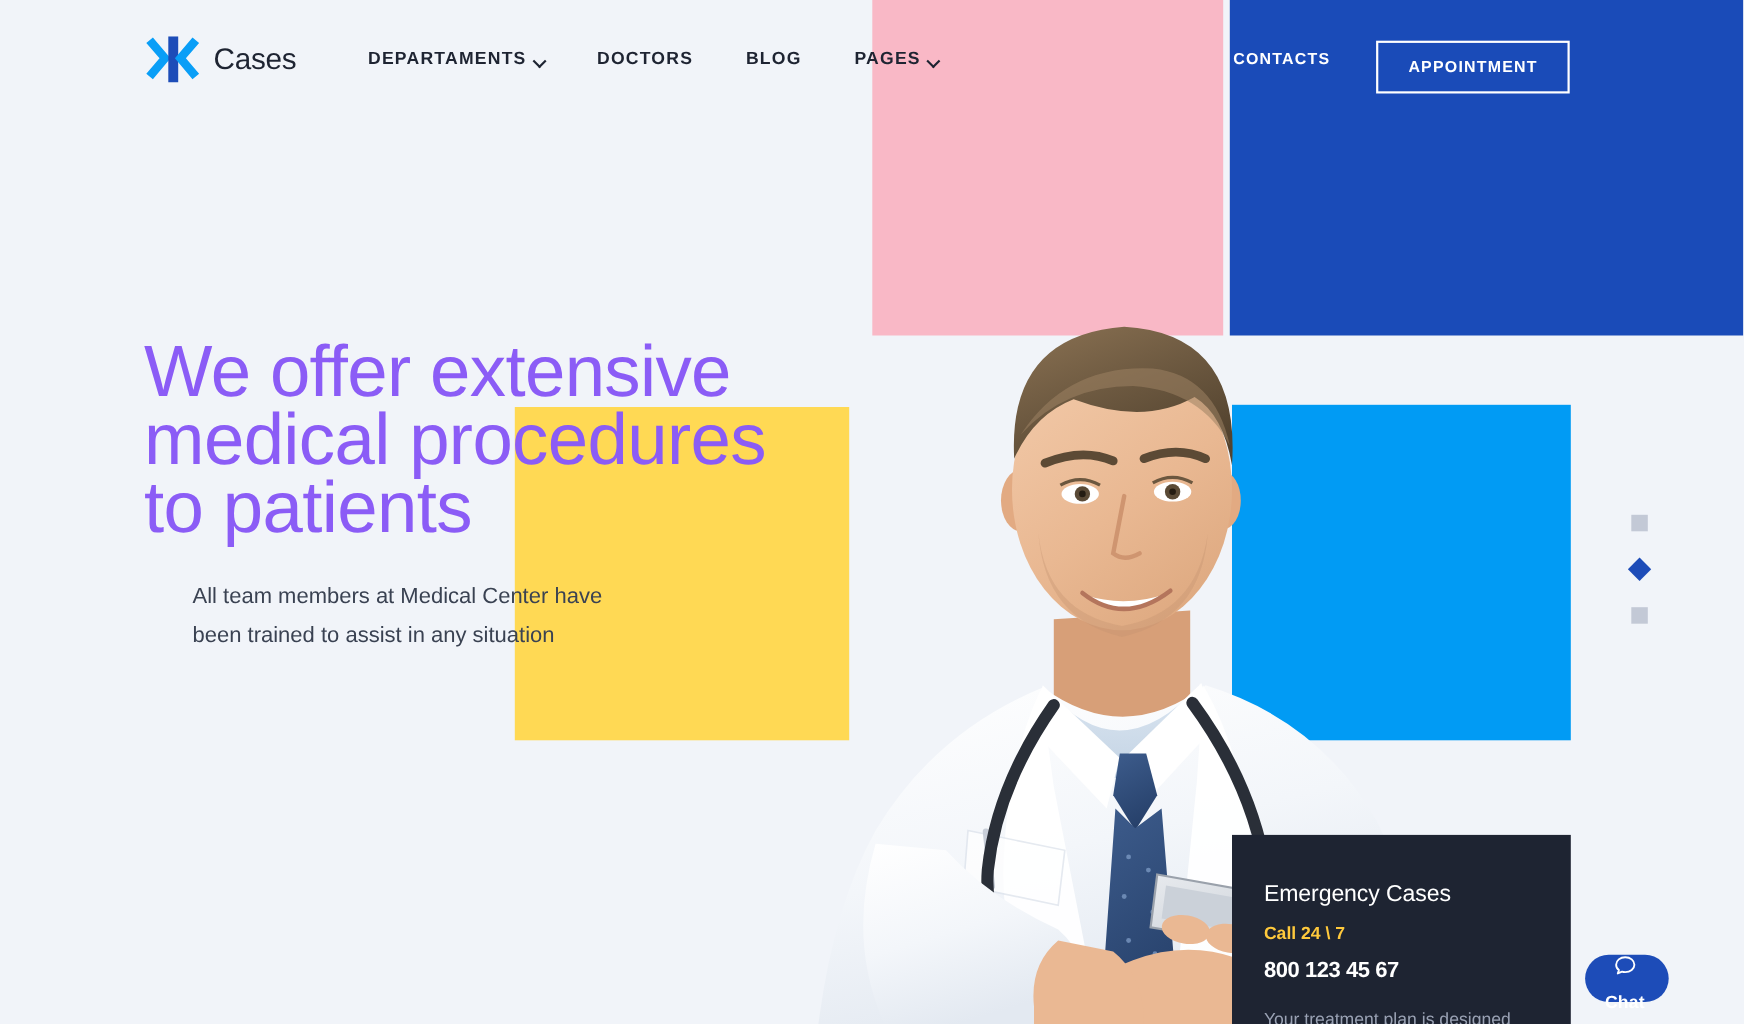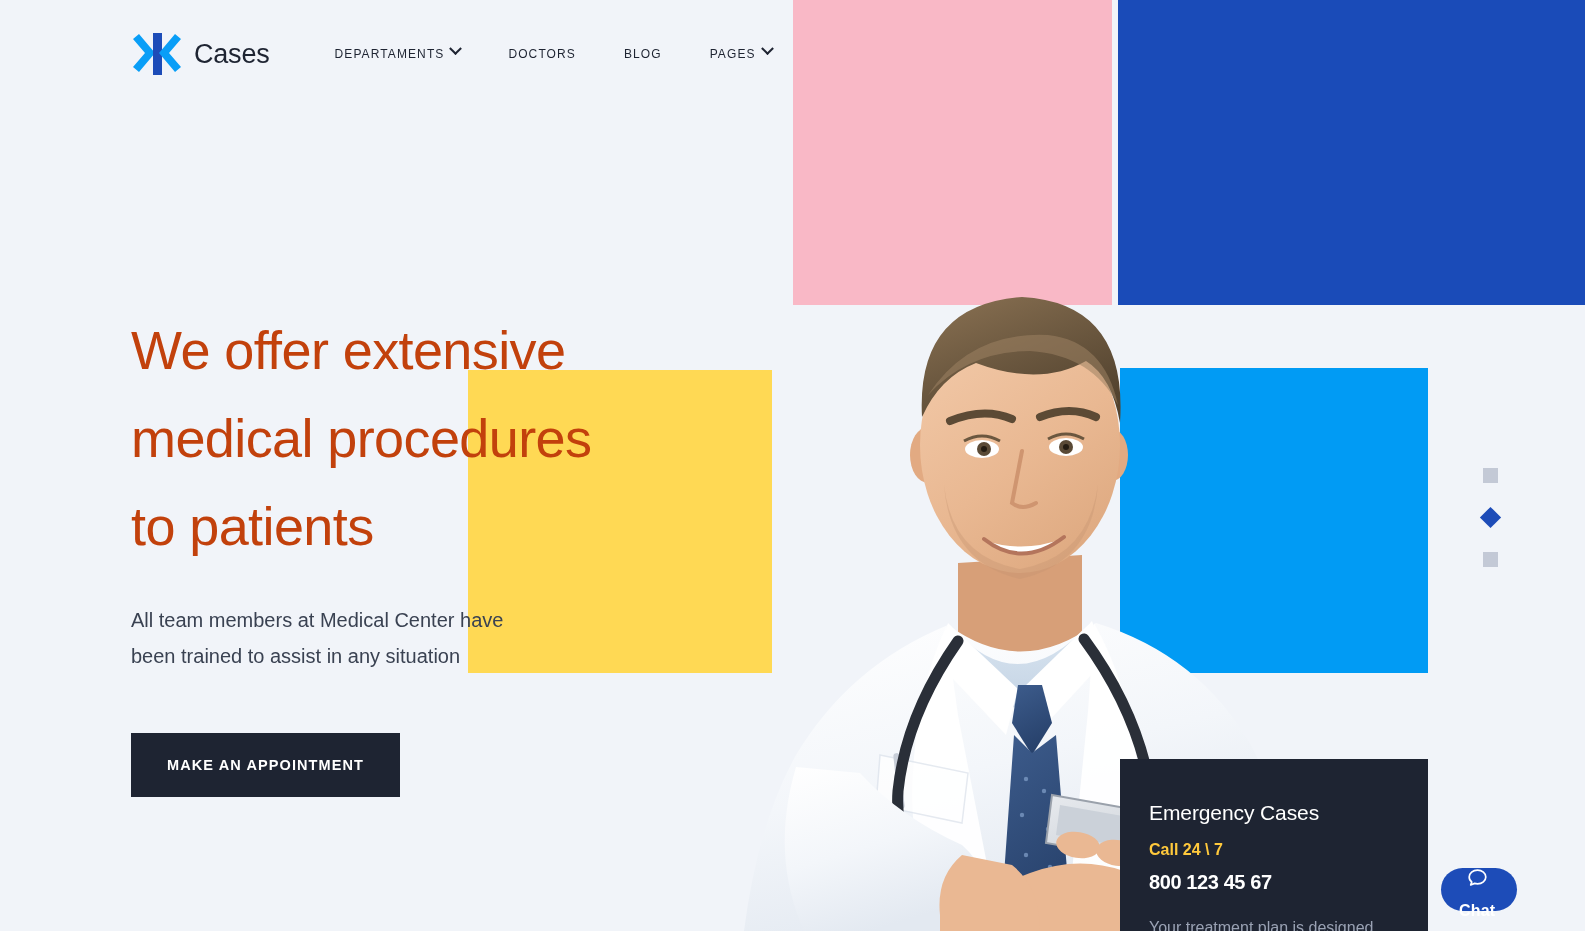--- a/index.html
+++ b/index.html
@@ -28,22 +28,22 @@
 
   #logo-mark { position:relative; width:52px; height:42px; flex:none; }
   #logo-mark svg { display:block; }
   #brand-name {
     font-size:27px; color:#1e2432; letter-spacing:-0.2px;
     margin-left:11px; font-weight:400;
   }
 
   #nav-links { display:flex; align-items:center; margin-left:41px; }
   .nav-item {
-    display:flex; align-items:flex-start; gap:7px;
-    font-size:12px; font-weight:400; letter-spacing:1.1px;
+    display:flex; align-items:flex-end; gap:7px;
+    font-size:16px; font-weight:700; letter-spacing:1.1px;
     color:#1e2432; padding:0 24px; cursor:pointer; white-space:nowrap;
   }
   .chev {
     display:inline-block; width:9px; height:9px;
     border-right:2px solid #1e2432; border-bottom:2px solid #1e2432;
     transform:rotate(45deg) translate(-2px,-2px);
   }
 
   #nav-right {
     position:absolute; right:0; top:0; height:305px;
@@ -58,26 +58,26 @@
   #appointment-btn {
     border:2px solid #ffffff; color:#ffffff; background:transparent;
     font-size:14.5px; font-weight:700; letter-spacing:1.1px;
     padding:14px 27px; cursor:pointer; white-space:nowrap;
     font-family:"Liberation Sans", sans-serif;
   }
 
   
   #hero-copy { position:absolute; left:131px; top:306px; z-index:6; width:660px; }
   #hero-title {
-    font-size:54px; line-height:88px; color:#c2410c;
+    font-size:66px; line-height:62px; color:#8b5cf6;
     font-weight:400; letter-spacing:-0.6px; white-space:pre-line;
   }
   #hero-sub {
     margin-top:32px; font-size:20px; line-height:36px;
-    color:#3a4252; font-weight:400; white-space:pre-line;
+    color:#3a4252; font-weight:400; white-space:pre-line;margin-left:44px;
   }
   #cta-btn {
     margin-top:59px; display:inline-block;
     background:#1e2432; color:#ffffff; border:none;
     font-size:14.5px; font-weight:700; letter-spacing:1.1px;
     padding:24px 36px; cursor:pointer;
     font-family:"Liberation Sans", sans-serif;
   }
 
   
@@ -254,28 +254,31 @@
           <span>BLOG</span>
         </div>
         <div class="nav-item">
           <span>PAGES</span>
           <span class="chev"></span>
         </div>
       </div>
     </div>
   </div>
 
+  <div id="nav-right">
+    <div id="contacts-link">CONTACTS</div>
+    <button id="appointment-btn">APPOINTMENT</button>
+  </div>
 
   <div id="hero-copy">
     <h1 id="hero-title">We offer extensive
 medical procedures
 to patients</h1>
     <p id="hero-sub">All team members at Medical Center have
 been trained to assist in any situation</p>
-    <button id="cta-btn">MAKE AN APPOINTMENT</button>
   </div>
 
   <div id="emergency-card">
     <div id="emg-title">Emergency Cases</div>
     <div id="emg-call">Call 24 \ 7</div>
     <div id="emg-phone">800 123 45 67</div>
     <div id="emg-note">Your treatment plan is designed</div>
   </div>
 
   <div id="slider-dots">

